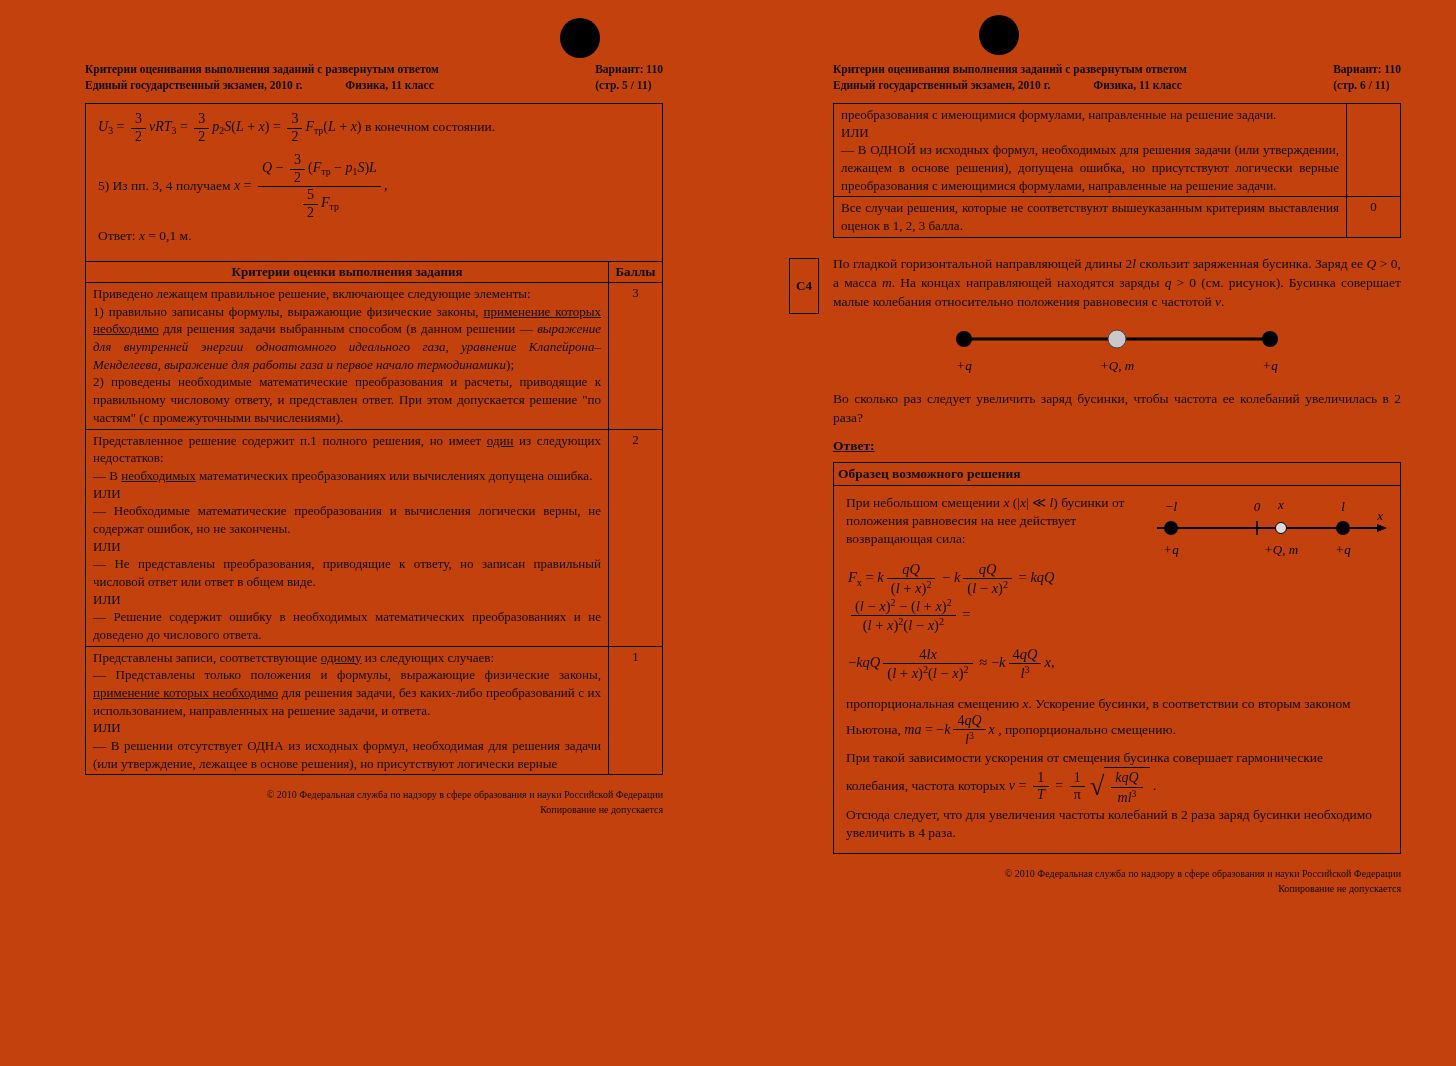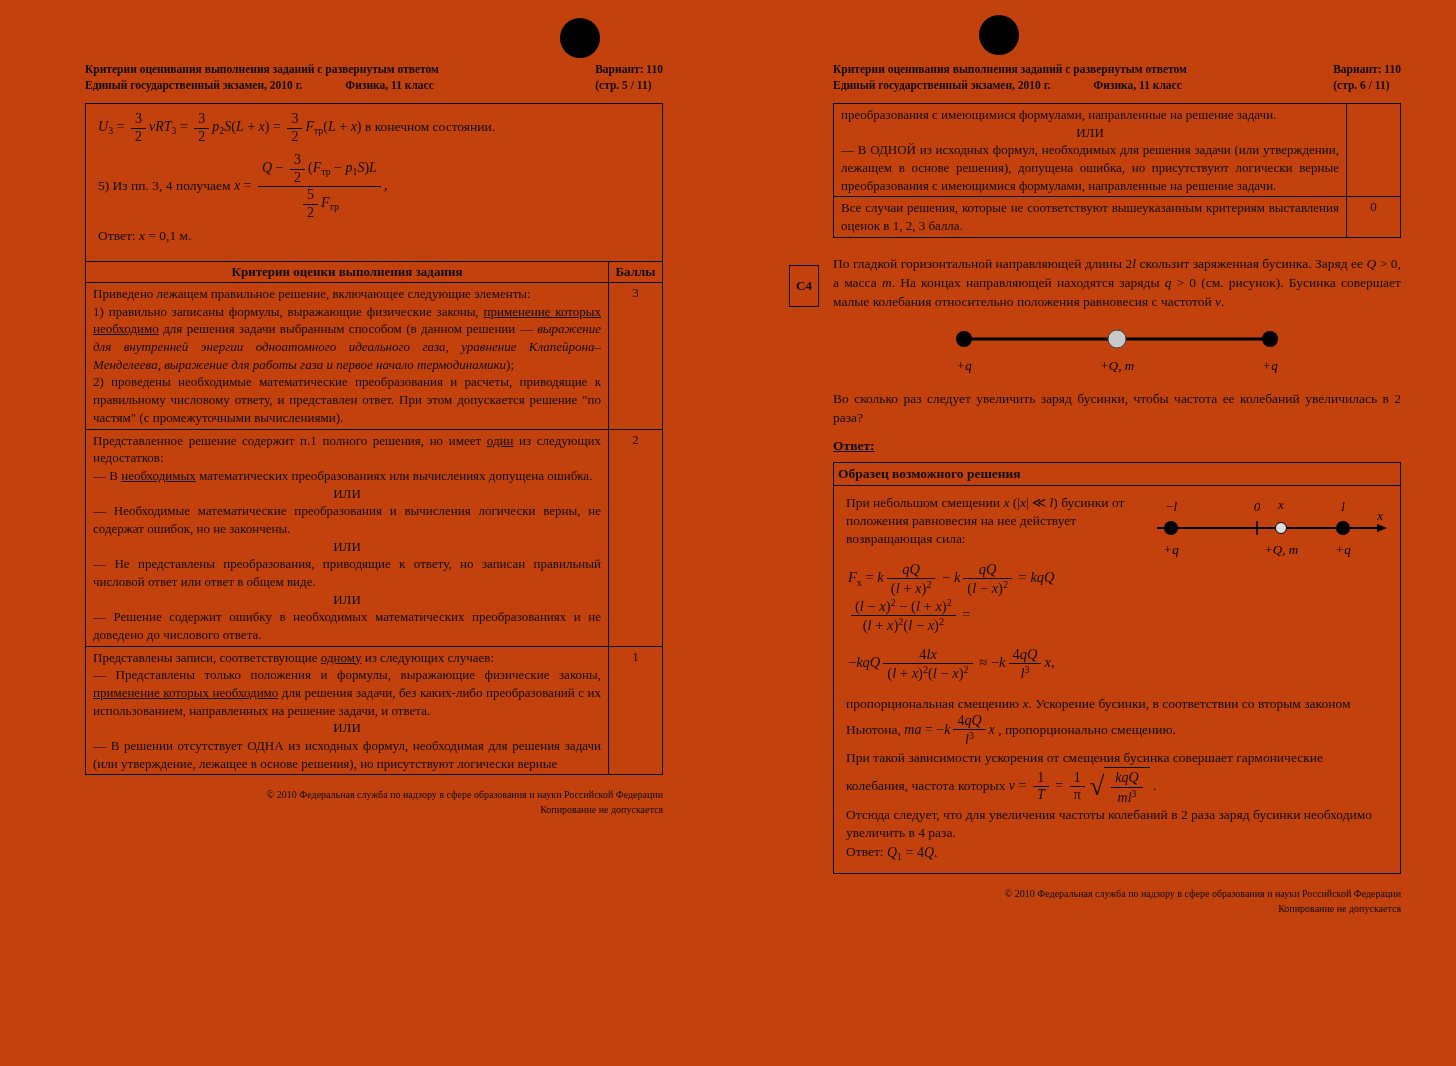--- a/index.html
+++ b/index.html
@@ -17,38 +17,38 @@
   .ph-line2 .gap{margin-left:40px}
   .main-box{margin-top:10px}
   .sol-cont{border:1px solid #000;border-bottom:none;padding:0 12px 10px;font-size:13.5px}
   .fline{margin:7px 0}
   .crit-table{width:100%;border-collapse:collapse;font-size:13px}
   .crit-table th,.crit-table td{border:1px solid #000;padding:2px 7px;vertical-align:top}
   .crit-table th{text-align:center;font-weight:bold;padding:2px}
   .crit-table .score{width:54px;text-align:center;vertical-align:top}
   .crit-table td{text-align:justify}
   .para{line-height:1.36}
-  .para.center{text-align:center}
+  .para.center{text-align:left}
   .s-u{text-decoration:underline}
   .s-i{font-style:italic}
   .it{font-style:italic}
   .formula{display:inline-block;vertical-align:middle;font-size:14px;white-space:nowrap}
   .fblock{margin:12px 2px;font-size:14.5px}
   .frac{display:inline-block;vertical-align:middle;text-align:center;margin:0 3px}
   .frac .num{display:block;border-bottom:1px solid #000;padding:0 4px;line-height:1.18}
   .frac .den{display:block;padding:0 4px;line-height:1.18}
   .msub{font-size:0.7em;vertical-align:-0.3em}
   .msup{font-size:0.7em;vertical-align:0.5em}
   .sqrt{display:inline-flex;align-items:center;vertical-align:middle;margin-left:2px}
   .rad{font-size:1.9em;line-height:1;font-weight:normal}
   .radbody{border-top:1.5px solid #000;padding:2px 4px 0;display:inline-block}
   .pg-footer{margin-top:12px;text-align:right;font-size:10px;line-height:1.5}
   
   .c4-wrap{position:relative;margin-top:16px}
-  .c4-label{position:absolute;left:-44px;top:11px;border:1.5px solid #000;padding:12px 6px;font-weight:bold;font-size:13px}
+  .c4-label{position:absolute;left:-44px;top:4px;border:1.5px solid #000;padding:19px 6px;font-weight:bold;font-size:13px}
   .problem{font-size:13.5px;text-align:justify;line-height:1.42}
   .diag1-wrap{text-align:center;margin:12px 0 8px}
   .question{margin-top:6px}
   .answer-head{display:inline-block;font-weight:bold;text-decoration:underline;margin:10px 0 8px;font-size:13.5px}
   .sol-box{border:1px solid #000}
   .sol-title{text-align:left;border-bottom:1px solid #000;padding:3px 4px;font-size:13.5px;font-weight:bold}
   .sol-body{padding:8px 12px 10px;font-size:13.5px}
   .diag2{float:right;margin:0 0 4px 8px}
   .svgtxt{font-family:"Liberation Serif",serif;font-style:italic;font-size:13px}
   .clearfix::after{content:"";display:block;clear:both}
@@ -215,23 +215,20 @@
           <div class="para">
             <span><span>пропорциональная смещению </span><span class="s-i">x</span><span>. Ускорение бусинки, в соответствии со вторым законом Ньютона, </span></span><span class="formula"><span class="it">ma</span><span> = −</span><span class="it">k</span><span class="frac"><span class="num"><span>4</span><span class="it">qQ</span></span><span class="den"><span class="it">l</span><span class="msup">3</span></span></span><span class="it">x</span></span><span><span> , пропорционально смещению.</span></span>
           </div>
           <div class="para">
             <span><span>При такой зависимости ускорения от смещения бусинка совершает гармонические колебания, частота которых </span></span><span class="formula"><span class="it">ν</span><span> = </span><span class="frac"><span class="num"><span>1</span></span><span class="den"><span class="it">T</span></span></span><span> = </span><span class="frac"><span class="num"><span>1</span></span><span class="den"><span>π</span></span></span><span class="sqrt">
                   <span class="rad">√</span>
                   <span class="radbody"><span class="frac"><span class="num"><span class="it">kqQ</span></span><span class="den"><span class="it">ml</span><span class="msup">3</span></span></span></span>
                 </span></span><span><span> .</span></span>
           </div>
           <div class="para"><span>Отсюда следует, что для увеличения частоты колебаний в 2 раза заряд бусинки необходимо увеличить в 4 раза.</span></div>
-          <div class="para">
-            <span>Ответ: </span><span class="formula"><span class="it">Q</span><span class="msub">1</span><span> = 4</span><span class="it">Q</span><span>.</span></span>
-          </div>
         </div>
       </div>
     </div>
 
     <div class="pg-footer">
       <div>© 2010  Федеральная служба по надзору в сфере образования и науки Российской Федерации</div>
       <div>Копирование не допускается</div>
     </div>
   </div>
 </div>

